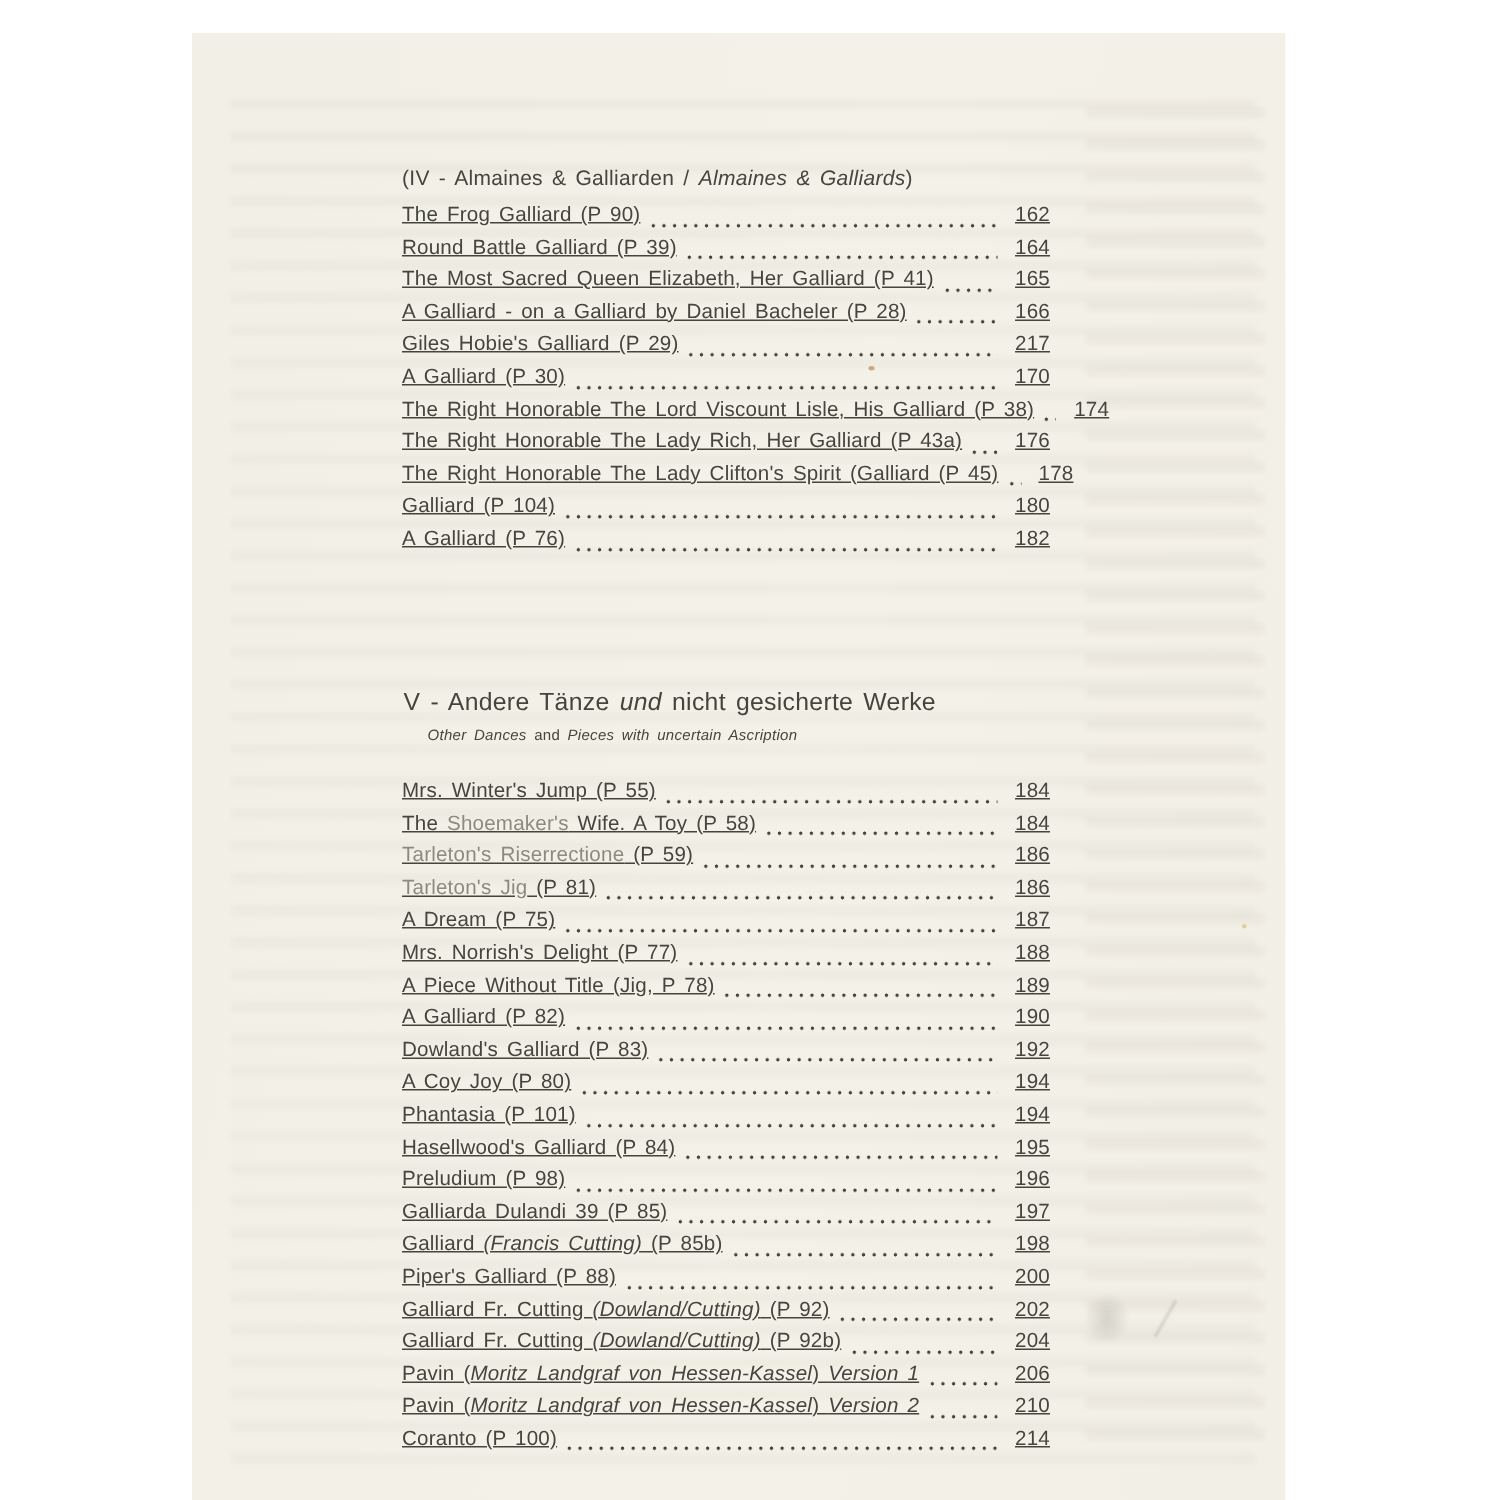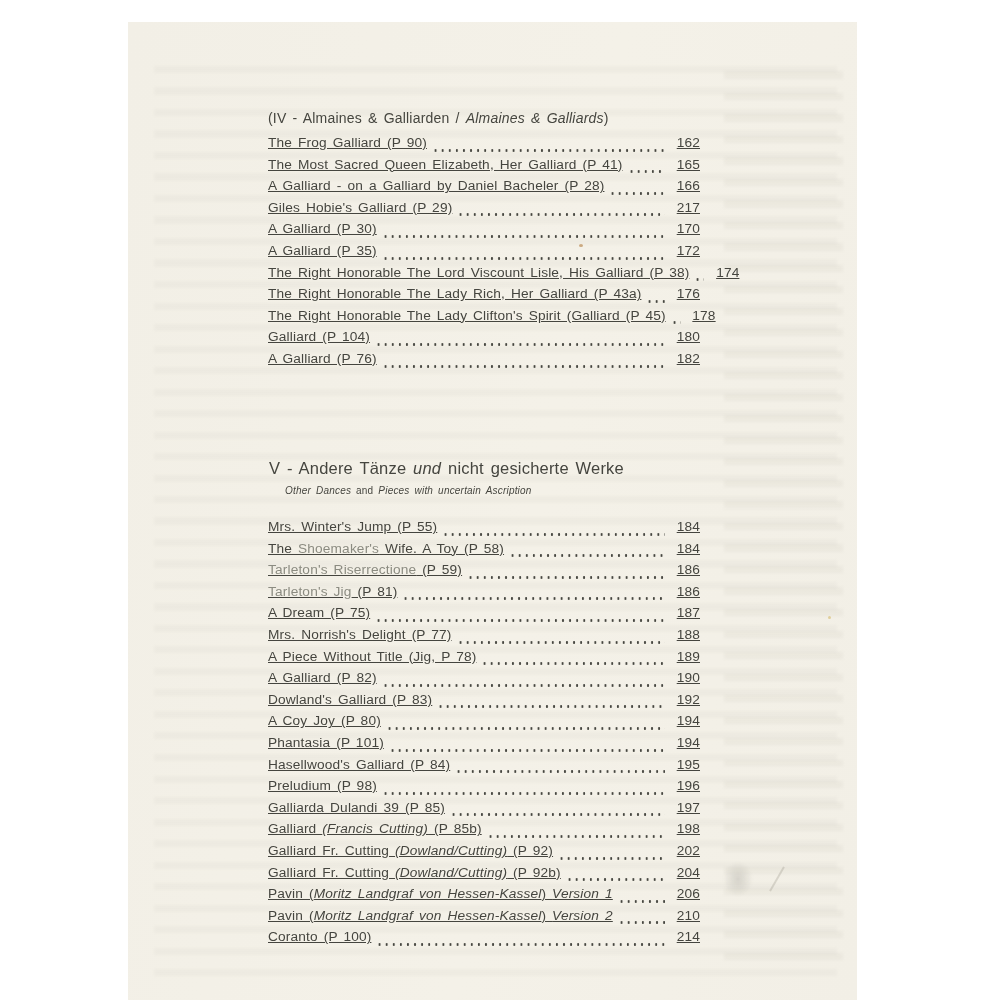--- a/index.html
+++ b/index.html
@@ -139,43 +139,43 @@
 
     <div class="h-iv"><span>(IV - Almaines &amp; Galliarden / </span><span class="it">Almaines &amp; Galliards</span><span>)</span></div>
 
     <div class="toc" id="list-iv">
         <div class="row">
           <span class="t"><span>The Frog Galliard (P 90)</span></span>
           <span class="leader"></span>
           <span class="num">162</span>
         </div>
         <div class="row">
+          <span class="t"><span>Round Battle Galliard (P 39)</span></span>
+          <span class="leader"></span>
+          <span class="num">164</span>
+        </div>
+        <div class="row">
           <span class="t"><span>The Most Sacred Queen Elizabeth, Her Galliard (P 41)</span></span>
           <span class="leader"></span>
           <span class="num">165</span>
         </div>
         <div class="row">
           <span class="t"><span>A Galliard - on a Galliard by Daniel Bacheler (P 28)</span></span>
           <span class="leader"></span>
           <span class="num">166</span>
         </div>
         <div class="row">
           <span class="t"><span>Giles Hobie's Galliard (P 29)</span></span>
           <span class="leader"></span>
           <span class="num">217</span>
         </div>
         <div class="row">
           <span class="t"><span>A Galliard (P 30)</span></span>
           <span class="leader"></span>
           <span class="num">170</span>
-        </div>
-        <div class="row">
-          <span class="t"><span>A Galliard (P 35)</span></span>
-          <span class="leader"></span>
-          <span class="num">172</span>
         </div>
         <div class="row">
           <span class="t"><span>The Right Honorable The Lord Viscount Lisle, His Galliard (P 38)</span></span>
           <span class="leader"></span>
           <span class="num">174</span>
         </div>
         <div class="row">
           <span class="t"><span>The Right Honorable The Lady Rich, Her Galliard (P 43a)</span></span>
           <span class="leader"></span>
           <span class="num">176</span>
@@ -268,20 +268,25 @@
         </div>
         <div class="row">
           <span class="t"><span>Galliarda Dulandi 39 (P 85)</span></span>
           <span class="leader"></span>
           <span class="num">197</span>
         </div>
         <div class="row">
           <span class="t"><span>Galliard </span><span class="it">(Francis Cutting)</span><span> (P 85b)</span></span>
           <span class="leader"></span>
           <span class="num">198</span>
+        </div>
+        <div class="row">
+          <span class="t"><span>Piper's Galliard (P 88)</span></span>
+          <span class="leader"></span>
+          <span class="num">200</span>
         </div>
         <div class="row">
           <span class="t"><span>Galliard Fr. Cutting </span><span class="it">(Dowland/Cutting)</span><span> (P 92)</span></span>
           <span class="leader"></span>
           <span class="num">202</span>
         </div>
         <div class="row">
           <span class="t"><span>Galliard Fr. Cutting </span><span class="it">(Dowland/Cutting)</span><span> (P 92b)</span></span>
           <span class="leader"></span>
           <span class="num">204</span>

